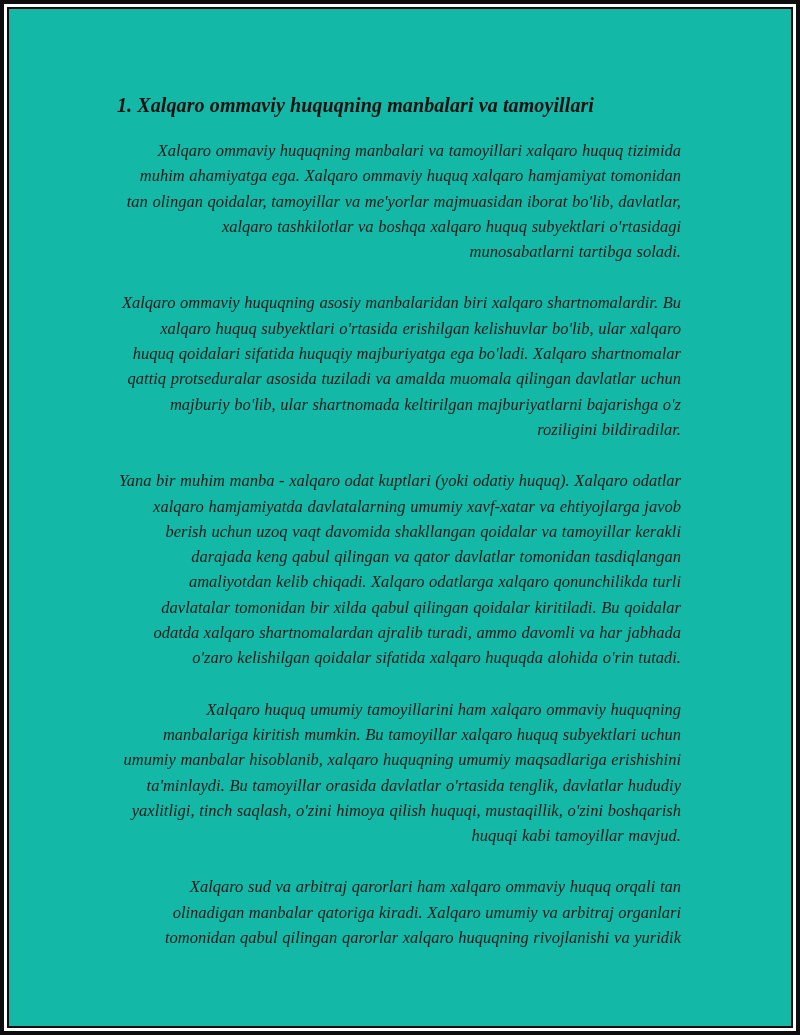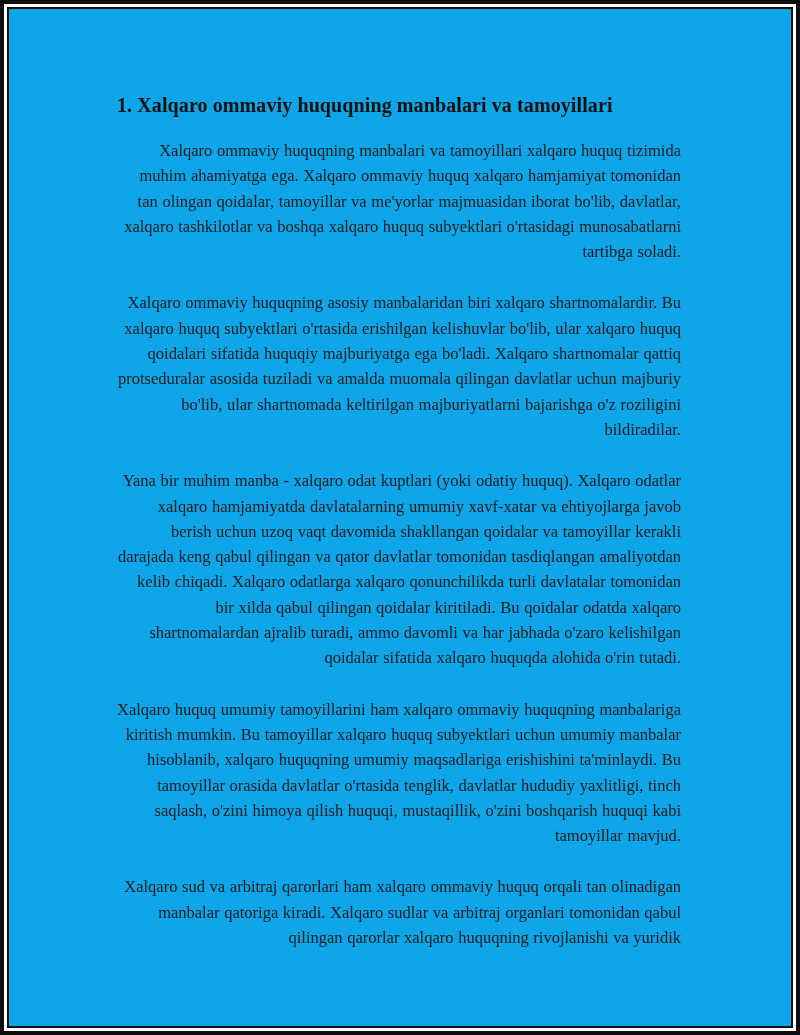--- a/index.html
+++ b/index.html
@@ -18,22 +18,23 @@
     position: absolute;
     inset: 0;
     border: 4px solid #0d0d0d;
     padding: 3px;
     background: #ffffff;
   }
   .page-frame-inner {
     width: 100%;
     height: 100%;
     border: 2px solid #0d0d0d;
-    background: #0ea5e9;
+    background: #14b8a6;
     overflow: hidden;
+    font-style: italic;
   }
   .page-content {
     padding: 84px 110px 0 108px;
     color: #1b1b1b;
   }
   .doc-title {
     font-size: 20px;
     font-weight: bold;
     color: #111111;
     margin: 0 0 21px 0;
@@ -54,17 +55,17 @@
 
 <div class="page-frame-outer">
   <div class="page-frame-inner">
     <div class="page-content">
       <h1 class="doc-title">1. Xalqaro ommaviy huquqning manbalari va tamoyillari</h1>
       <div class="paragraphs">
           <p>Xalqaro ommaviy huquqning manbalari va tamoyillari xalqaro huquq tizimida muhim ahamiyatga ega. Xalqaro ommaviy huquq xalqaro hamjamiyat tomonidan tan olingan qoidalar, tamoyillar va me'yorlar majmuasidan iborat bo'lib, davlatlar, xalqaro tashkilotlar va boshqa xalqaro huquq subyektlari o'rtasidagi munosabatlarni tartibga soladi.</p>
           <p>Xalqaro ommaviy huquqning asosiy manbalaridan biri xalqaro shartnomalardir. Bu xalqaro huquq subyektlari o'rtasida erishilgan kelishuvlar bo'lib, ular xalqaro huquq qoidalari sifatida huquqiy majburiyatga ega bo'ladi. Xalqaro shartnomalar qattiq protseduralar asosida tuziladi va amalda muomala qilingan davlatlar uchun majburiy bo'lib, ular shartnomada keltirilgan majburiyatlarni bajarishga o'z roziligini bildiradilar.</p>
           <p>Yana bir muhim manba - xalqaro odat kuptlari (yoki odatiy huquq). Xalqaro odatlar xalqaro hamjamiyatda davlatalarning umumiy xavf-xatar va ehtiyojlarga javob berish uchun uzoq vaqt davomida shakllangan qoidalar va tamoyillar kerakli darajada keng qabul qilingan va qator davlatlar tomonidan tasdiqlangan amaliyotdan kelib chiqadi. Xalqaro odatlarga xalqaro qonunchilikda turli davlatalar tomonidan bir xilda qabul qilingan qoidalar kiritiladi. Bu qoidalar odatda xalqaro shartnomalardan ajralib turadi, ammo davomli va har jabhada o'zaro kelishilgan qoidalar sifatida xalqaro huquqda alohida o'rin tutadi.</p>
           <p>Xalqaro huquq umumiy tamoyillarini ham xalqaro ommaviy huquqning manbalariga kiritish mumkin. Bu tamoyillar xalqaro huquq subyektlari uchun umumiy manbalar hisoblanib, xalqaro huquqning umumiy maqsadlariga erishishini ta'minlaydi. Bu tamoyillar orasida davlatlar o'rtasida tenglik, davlatlar hududiy yaxlitligi, tinch saqlash, o'zini himoya qilish huquqi, mustaqillik, o'zini boshqarish huquqi kabi tamoyillar mavjud.</p>
-          <p>Xalqaro sud va arbitraj qarorlari ham xalqaro ommaviy huquq orqali tan olinadigan manbalar qatoriga kiradi. Xalqaro sudlar va arbitraj organlari tomonidan qabul qilingan qarorlar xalqaro huquqning rivojlanishi va yuridik</p>
+          <p>Xalqaro sud va arbitraj qarorlari ham xalqaro ommaviy huquq orqali tan olinadigan manbalar qatoriga kiradi. Xalqaro umumiy va arbitraj organlari tomonidan qabul qilingan qarorlar xalqaro huquqning rivojlanishi va yuridik</p>
         </div>
     </div>
   </div>
 </div>
 
 </body></html>

